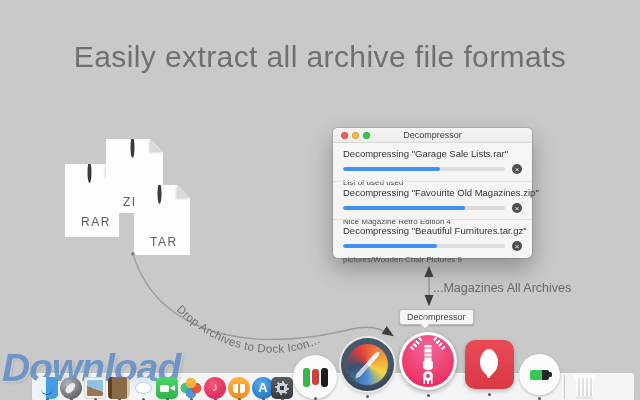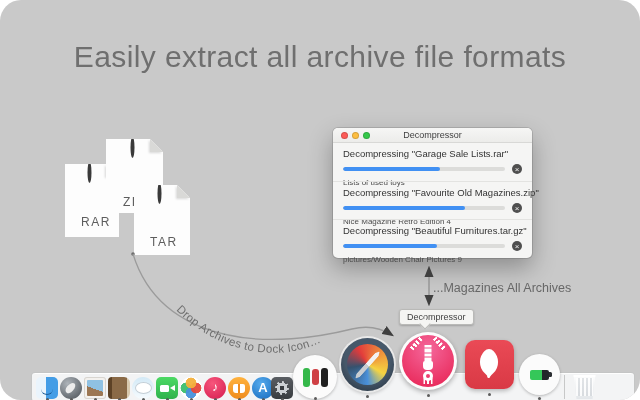--- a/index.html
+++ b/index.html
@@ -1,18 +1,18 @@
 <!DOCTYPE html>
 <html><head>
 <meta charset="utf-8">
 <style>
   * { margin:0; padding:0; box-sizing:border-box; }
   html,body { width:640px; height:400px; }
   body { font-family:"Liberation Sans", sans-serif; }
-  .stage { position:relative; width:640px; height:400px; background:#c9c9c9; overflow:hidden;border-radius:21px; }
+  .stage { position:relative; width:640px; height:400px; background:#c9c9c9; overflow:hidden; }
 
   
   .headline { position:absolute; top:40px; left:0; width:640px; text-align:center;
     font-size:30px; font-weight:400; color:#6f6f6f; letter-spacing:.4px; }
 
   
   .doc { position:absolute; background:#fdfdfd;
     box-shadow:1px 3px 6px rgba(0,0,0,.28), 0 0 0 1px rgba(0,0,0,.04);
     clip-path:polygon(0 0, calc(100% - 13px) 0, 100% 13px, 100% 100%, 0 100%); }
   .doc .fold { position:absolute; top:0; right:0; width:0; height:0;
@@ -205,21 +205,21 @@
     </div>
 
     <div class="task">
       <div class="task-title">Decompressing "Garage Sale Lists.rar"</div>
       <div class="task-bar-row">
         <div class="bar-track">
             <div class="bar-fill" style="width: 60%;"></div>
           </div>
         <button class="cancel">×</button>
       </div>
-      <div class="task-sub">Lists of used toys</div>
+      <div class="task-sub">List of used used</div>
     </div>
     <div class="task">
       <div class="task-title">Decompressing "Favourite Old Magazines.zip"</div>
       <div class="task-bar-row">
         <div class="bar-track">
             <div class="bar-fill" style="width: 75%;"></div>
           </div>
         <button class="cancel">×</button>
       </div>
       <div class="task-sub">Nice Magazine Retro Edition 4</div>
@@ -249,20 +249,21 @@
       <textPath href="#dropPath">Drop Archives to Dock Icon…</textPath>
     </text>
     <line x1="429" y1="268" x2="429" y2="304" stroke="#8f8f8f" stroke-width="1.3" marker-start="url(#arrow)" marker-end="url(#arrow)"></line>
   </svg>
 
   <div class="decompress-hint">...Magazines All Archives</div>
 
   <div class="tooltip">Decompressor</div>
 
   <div class="watermark">
+    <span class="wm-main">Download</span>
   </div>
 
   <div class="dock-bar"></div>
   <div class="dock-divider"></div>
 
   <div class="dock-item" style="left:36px; top:377px;">
       <div class="ic-sq22 ic-finder"></div>
     </div>
   <div class="dock-item" style="left:60px; top:377px;">
       <div class="ic-ci22 ic-launchpad"></div>

